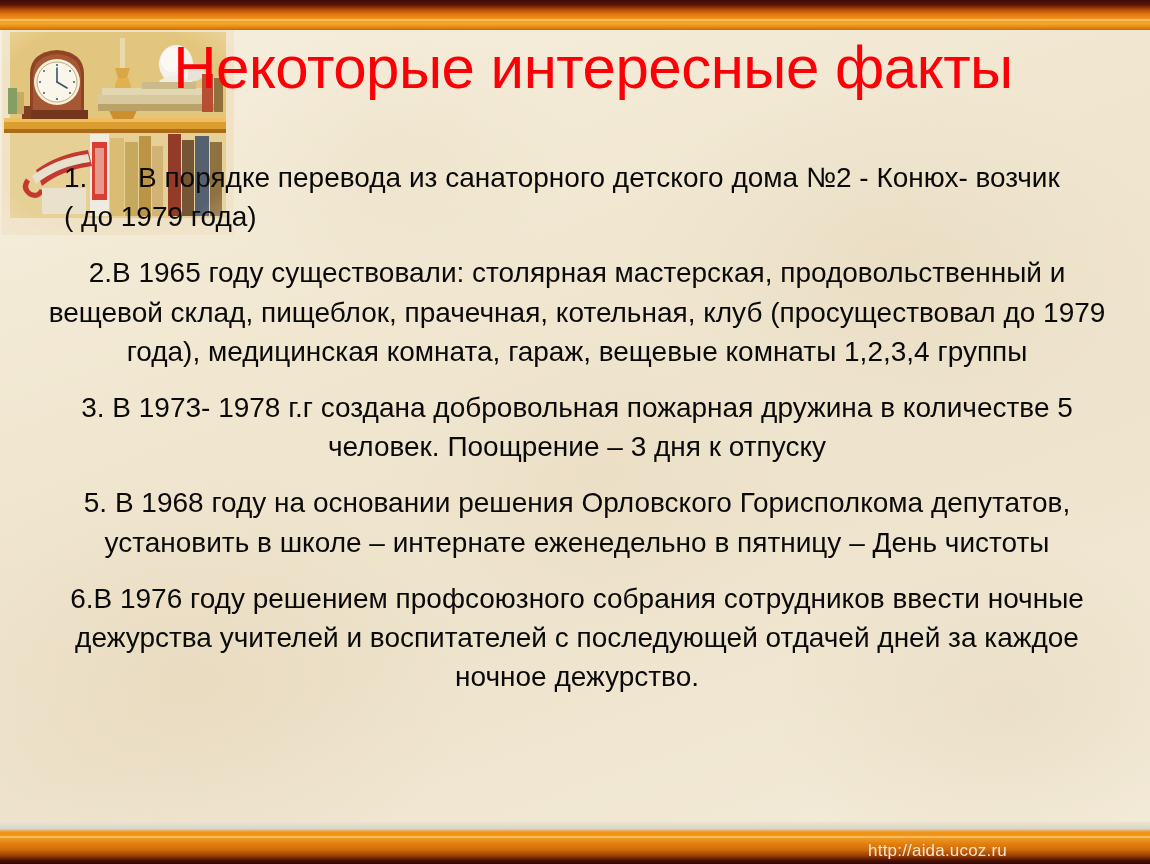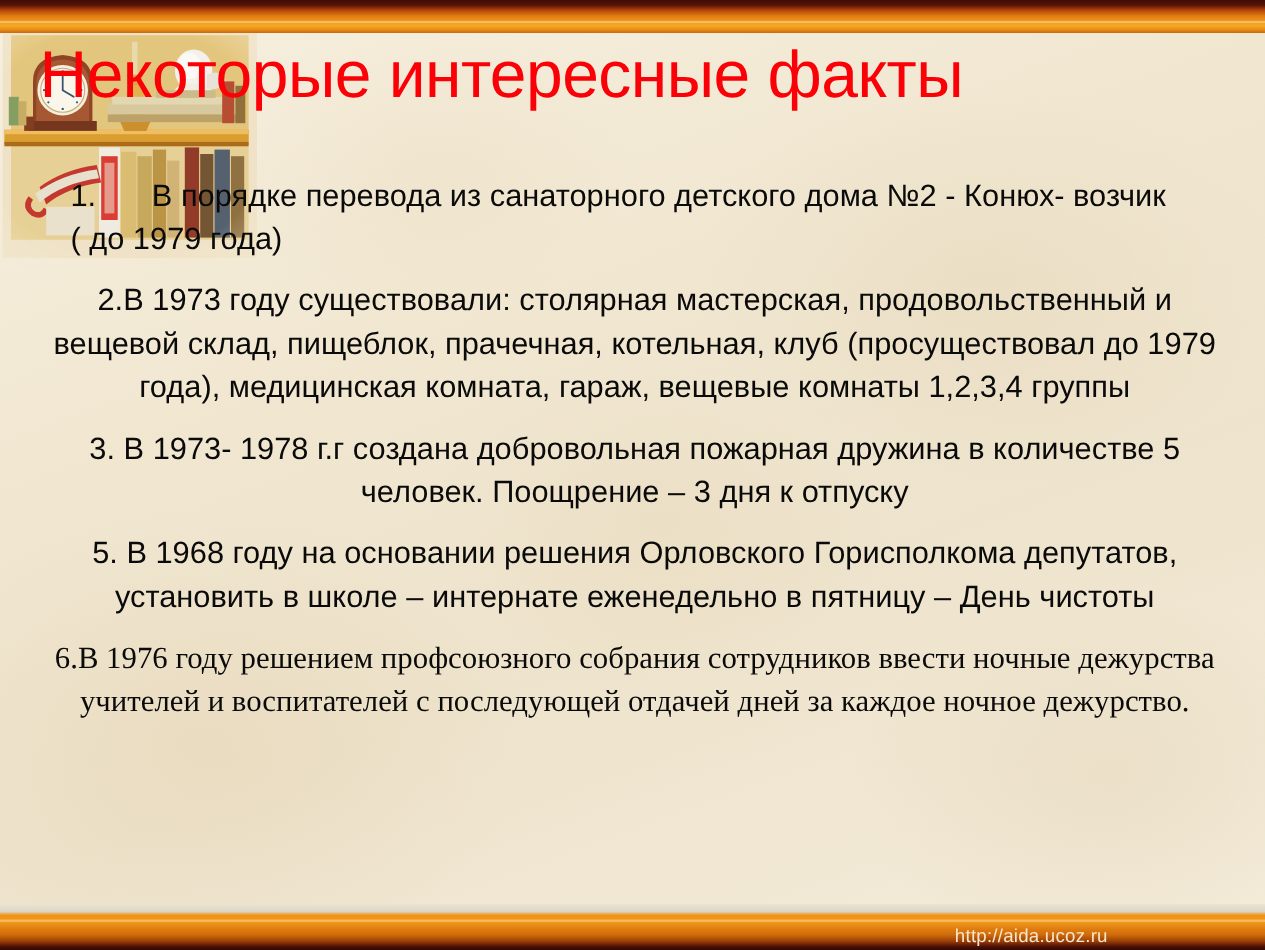--- a/index.html
+++ b/index.html
@@ -98,21 +98,21 @@
     filter: blur(0.4px);
   }
 
   
   .slide-title {
     position: absolute;
     left: 0;
     right: 0;
     top: 36px;
     z-index: 4;
-    text-align: left;
+    text-align: center;
     color: #fb0007;
     font-size: 60px;
     line-height: 1.06;
     font-weight: 400;
     letter-spacing: -0.5px;
     padding-left: 36px;
     font-family: "Liberation Sans", "DejaVu Sans", sans-serif;
   }
 
   
@@ -124,21 +124,21 @@
     z-index: 3;
     color: #0a0a0a;
     font-size: 28px;
     line-height: 1.40;
     text-align: center;
     font-family: "Liberation Sans", "DejaVu Sans", sans-serif;
   }
   .body-copy p {
     margin: 0 0 17px 0;
   }
-  .body-copy p:last-child { margin-bottom: 16px; font-family: Liberation Serif, serif; }
+  .body-copy p:last-child { margin-bottom: 16px; }
 
   .fact-1 {
     text-align: left;
     text-indent: 0;
     padding-left: 36px;
   }
   .fact-1 .marker {
     display: inline-block;
     width: 74px;
   }
@@ -227,21 +227,21 @@
 
   <div class="slide-title">Некоторые интересные факты</div>
 
   <div class="body-copy">
 
     <p class="fact-1">
       <span class="marker">1.</span><span>В порядке перевода из санаторного детского дома №2  - Конюх- возчик</span>
       <span class="tail">( до 1979 года)</span>
     </p>
 
-    <p>2.В 1973 году существовали: столярная мастерская, продовольственный и вещевой склад, пищеблок, прачечная, котельная, клуб (просуществовал до 1979 года), медицинская комната, гараж, вещевые комнаты 1,2,3,4 группы</p>
+    <p>2.В 1965 году существовали: столярная мастерская, продовольственный и вещевой склад, пищеблок, прачечная, котельная, клуб (просуществовал до 1979 года), медицинская комната, гараж, вещевые комнаты 1,2,3,4 группы</p>
     <p>3. В 1973- 1978 г.г создана добровольная пожарная дружина в количестве 5 человек. Поощрение – 3 дня к отпуску</p>
     <p>5. В 1968 году на основании решения  Орловского Горисполкома депутатов, установить в школе – интернате еженедельно в пятницу – День чистоты</p>
     <p>6.В 1976 году решением профсоюзного собрания сотрудников ввести ночные дежурства учителей и воспитателей с последующей отдачей дней за каждое ночное дежурство.</p>
   </div>
 
   <div class="frame-bar bottom">
     <div class="sheen"></div>
     <div class="footer-url">http://aida.ucoz.ru</div>
   </div>
 

